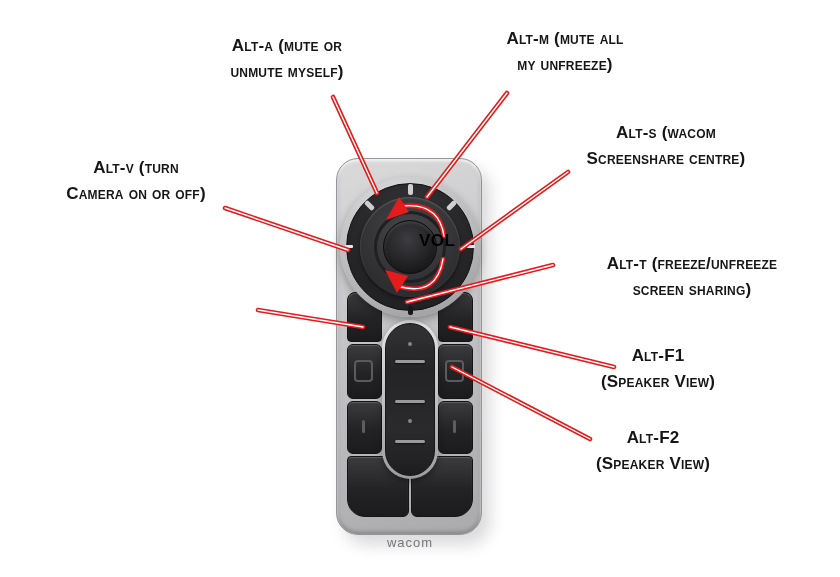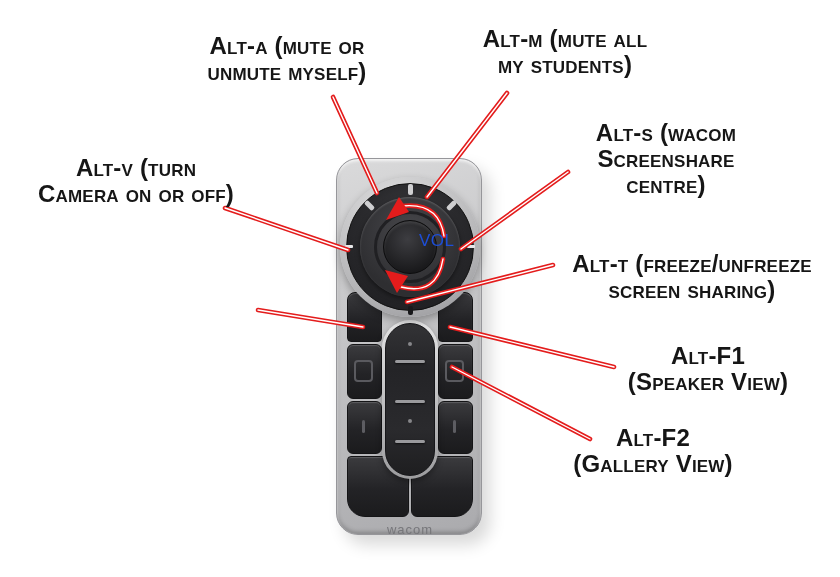--- a/index.html
+++ b/index.html
@@ -2,29 +2,29 @@
 <html><head>
 <meta charset="utf-8">
 <style>
   html,body{margin:0;padding:0;background:#fff;}
   .canvas{position:relative;width:840px;height:577px;background:#fff;overflow:hidden;
           font-family:"Liberation Sans",sans-serif;}
 
   
   .lbl{position:absolute;text-align:center;color:#161616;
        font-family:"Liberation Sans",sans-serif;font-weight:700;
-       font-size:24px;line-height:26px;font-variant:small-caps;
+       font-size:17px;line-height:26px;font-variant:small-caps;
        letter-spacing:.2px;white-space:pre-line;z-index:5;}
   .lbl-alt-a{left:192px;top:33px;width:190px;}
   .lbl-alt-m{left:470px;top:26px;width:190px;}
   .lbl-alt-s{left:566px;top:120px;width:200px;}
   .lbl-alt-v{left:36px;top:155px;width:200px;}
   .lbl-alt-t{left:558px;top:251px;width:268px;}
   .lbl-alt-y{left:78px;top:285px;width:200px;}
-  .lbl-alt-f1{left:608px;top:343px;width:200px;}
+  .lbl-alt-f1{left:558px;top:343px;width:200px;}
   .lbl-alt-f2{left:553px;top:425px;width:200px;}
 
   
   .overlay{position:absolute;left:0;top:0;z-index:4;pointer-events:none;}
   .shaft{stroke:#e41c1c;stroke-width:4.6;stroke-linecap:round;fill:none;}
   .core{stroke:#ffffff;stroke-width:1.4;stroke-linecap:round;fill:none;}
   .head{fill:#e41c1c;}
 
   
   .device{position:absolute;left:336px;top:158px;width:146px;height:377px;
@@ -71,25 +71,25 @@
   .tick{width:8px;height:3px;background:#e8e8ea;border-radius:1px;}
   .notch-b{width:5px;height:9px;background:#18181a;border-radius:2px;}
   .dial{left:23px;top:38px;width:100px;height:100px;border-radius:50%;
       background:radial-gradient(circle at 50% 35%,#48484c,#2e2e31 70%);
       box-shadow:inset 0 1px 2px rgba(255,255,255,.2),0 2px 5px rgba(0,0,0,.5);}
   .groove{left:37px;top:52px;width:72px;height:72px;border-radius:50%;border:3px solid #202023;}
   .center-btn{left:46px;top:61px;width:54px;height:54px;border-radius:50%;
       background:radial-gradient(circle at 45% 35%,#3d3d41,#19191b 75%);
       border:1px solid #0c0c0d;box-shadow:inset 0 2px 3px rgba(255,255,255,.12);}
 
-  .brand{left:0;top:363px;width:146px;text-align:center;
+  .brand{left:0;top:376px;width:146px;text-align:center;
       font-size:13px;letter-spacing:1px;color:#76767a;font-weight:400;}
 
-  .vol{position:absolute;left:419px;top:231px;z-index:3;color:#1d4ed8;
-      font-weight:400;font-size:17px;letter-spacing:.5px;z-index:6;}
+  .vol{position:absolute;left:419px;top:231px;z-index:3;color:#000000;
+      font-weight:700;font-size:17px;letter-spacing:.5px;z-index:6;}
 </style>
 </head>
 <body>
 
 <div class="canvas">
 
   <div class="device">
 
     <div class="key colL row1"></div>
     <div class="key colR row1"></div>
@@ -176,25 +176,25 @@
     <g>
       <path class="shaft" d="M 443 259 Q 437 296 401 287"></path>
       <path class="core" d="M 443 259 Q 437 296 401 287"></path>
       <polygon class="head" points="385,270 397,293 408,276"></polygon>
     </g>
   </svg>
 
   <div class="lbl lbl-alt-a">Alt-a (mute or
 unmute myself)</div>
   <div class="lbl lbl-alt-m">Alt-m (mute all
-my students)</div>
+my unfreeze)</div>
   <div class="lbl lbl-alt-s">Alt-s (wacom
 Screenshare centre)</div>
   <div class="lbl lbl-alt-t">Alt-t (freeze/unfreeze
 screen sharing)</div>
   <div class="lbl lbl-alt-v">Alt-v (turn
 Camera on or off)</div>
   <div class="lbl lbl-alt-f1">Alt-F1
 (Speaker View)</div>
   <div class="lbl lbl-alt-f2">Alt-F2
-(Gallery View)</div>
+(Speaker View)</div>
 
 </div>
 
 </body></html>

